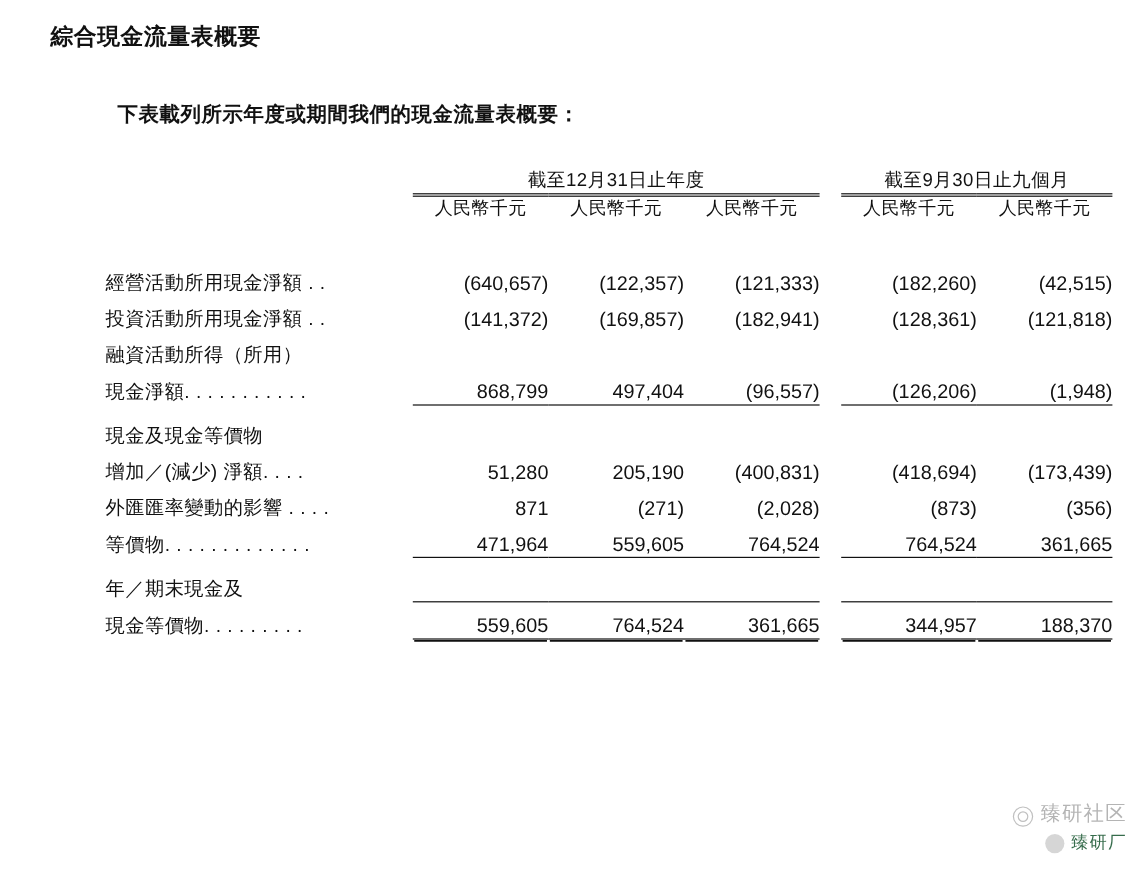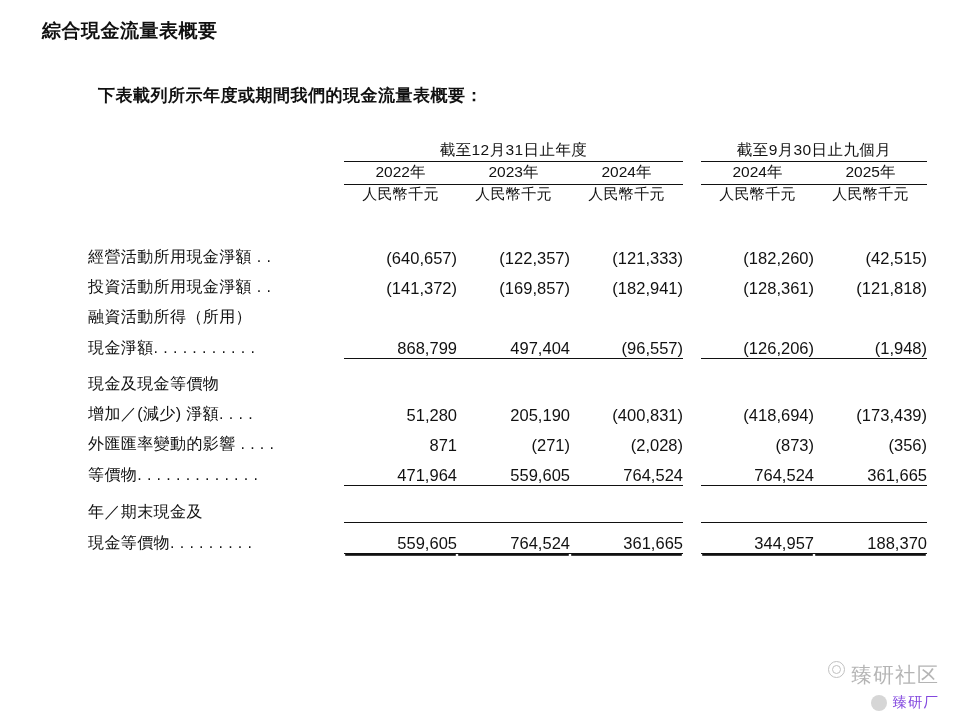--- a/index.html
+++ b/index.html
@@ -131,25 +131,25 @@
     right: 18px;
     bottom: 14px;
     display: flex;
     flex-direction: column;
     align-items: flex-end;
     gap: 4px;
     opacity: 0.85;
   }
   .wm-top {
     display: flex;
-    align-items: flex-start;
+    align-items: flex-end;
     gap: 6px;
     color: #a8a8a8;
     font-family: "Liberation Sans", "DejaVu Sans", sans-serif;
-    font-size: 21px;
+    font-size: 17px;
     letter-spacing: 1px;
   }
   .wm-circle {
     width: 15px;
     height: 15px;
     border: 1.6px solid #b5b5b5;
     border-radius: 50%;
     position: relative;
     display: inline-block;
   }
@@ -160,21 +160,21 @@
     top: 3px;
     width: 7px;
     height: 7px;
     border: 1.4px solid #b5b5b5;
     border-radius: 50%;
   }
   .wm-bottom {
     display: flex;
     align-items: center;
     gap: 6px;
-    color: #6d28d9;
+    color: #14532d;
     font-family: "Liberation Sans", "DejaVu Sans", sans-serif;
     font-size: 14.5px;
     letter-spacing: 1px;
   }
   .wm-logo {
     width: 16px;
     height: 16px;
     border-radius: 50%;
     background: #cfcfcf;
     display: inline-block;
@@ -201,29 +201,20 @@
     </colgroup>
 
     <tbody>
         <tr class="grp-head">
       <td class="label-cell"></td>
       <td class="grp-title" colspan="3">截至12月31日止年度</td>
       <td class="gap-cell"></td>
       <td class="grp-title" colspan="2">截至9月30日止九個月</td>
     </tr>
 
-    <tr>
-      <td class="label-cell"></td>
-      <td class="year-cell">2022年</td>
-      <td class="year-cell">2023年</td>
-      <td class="year-cell">2024年</td>
-      <td class="gap-cell"></td>
-      <td class="year-cell">2024年</td>
-      <td class="year-cell">2025年</td>
-    </tr>
 
     <tr class="year-rule">
       <td></td>
       <td class="rule"></td>
       <td class="rule"></td>
       <td class="rule"></td>
       <td></td>
       <td class="rule"></td>
       <td class="rule"></td>
     </tr>

